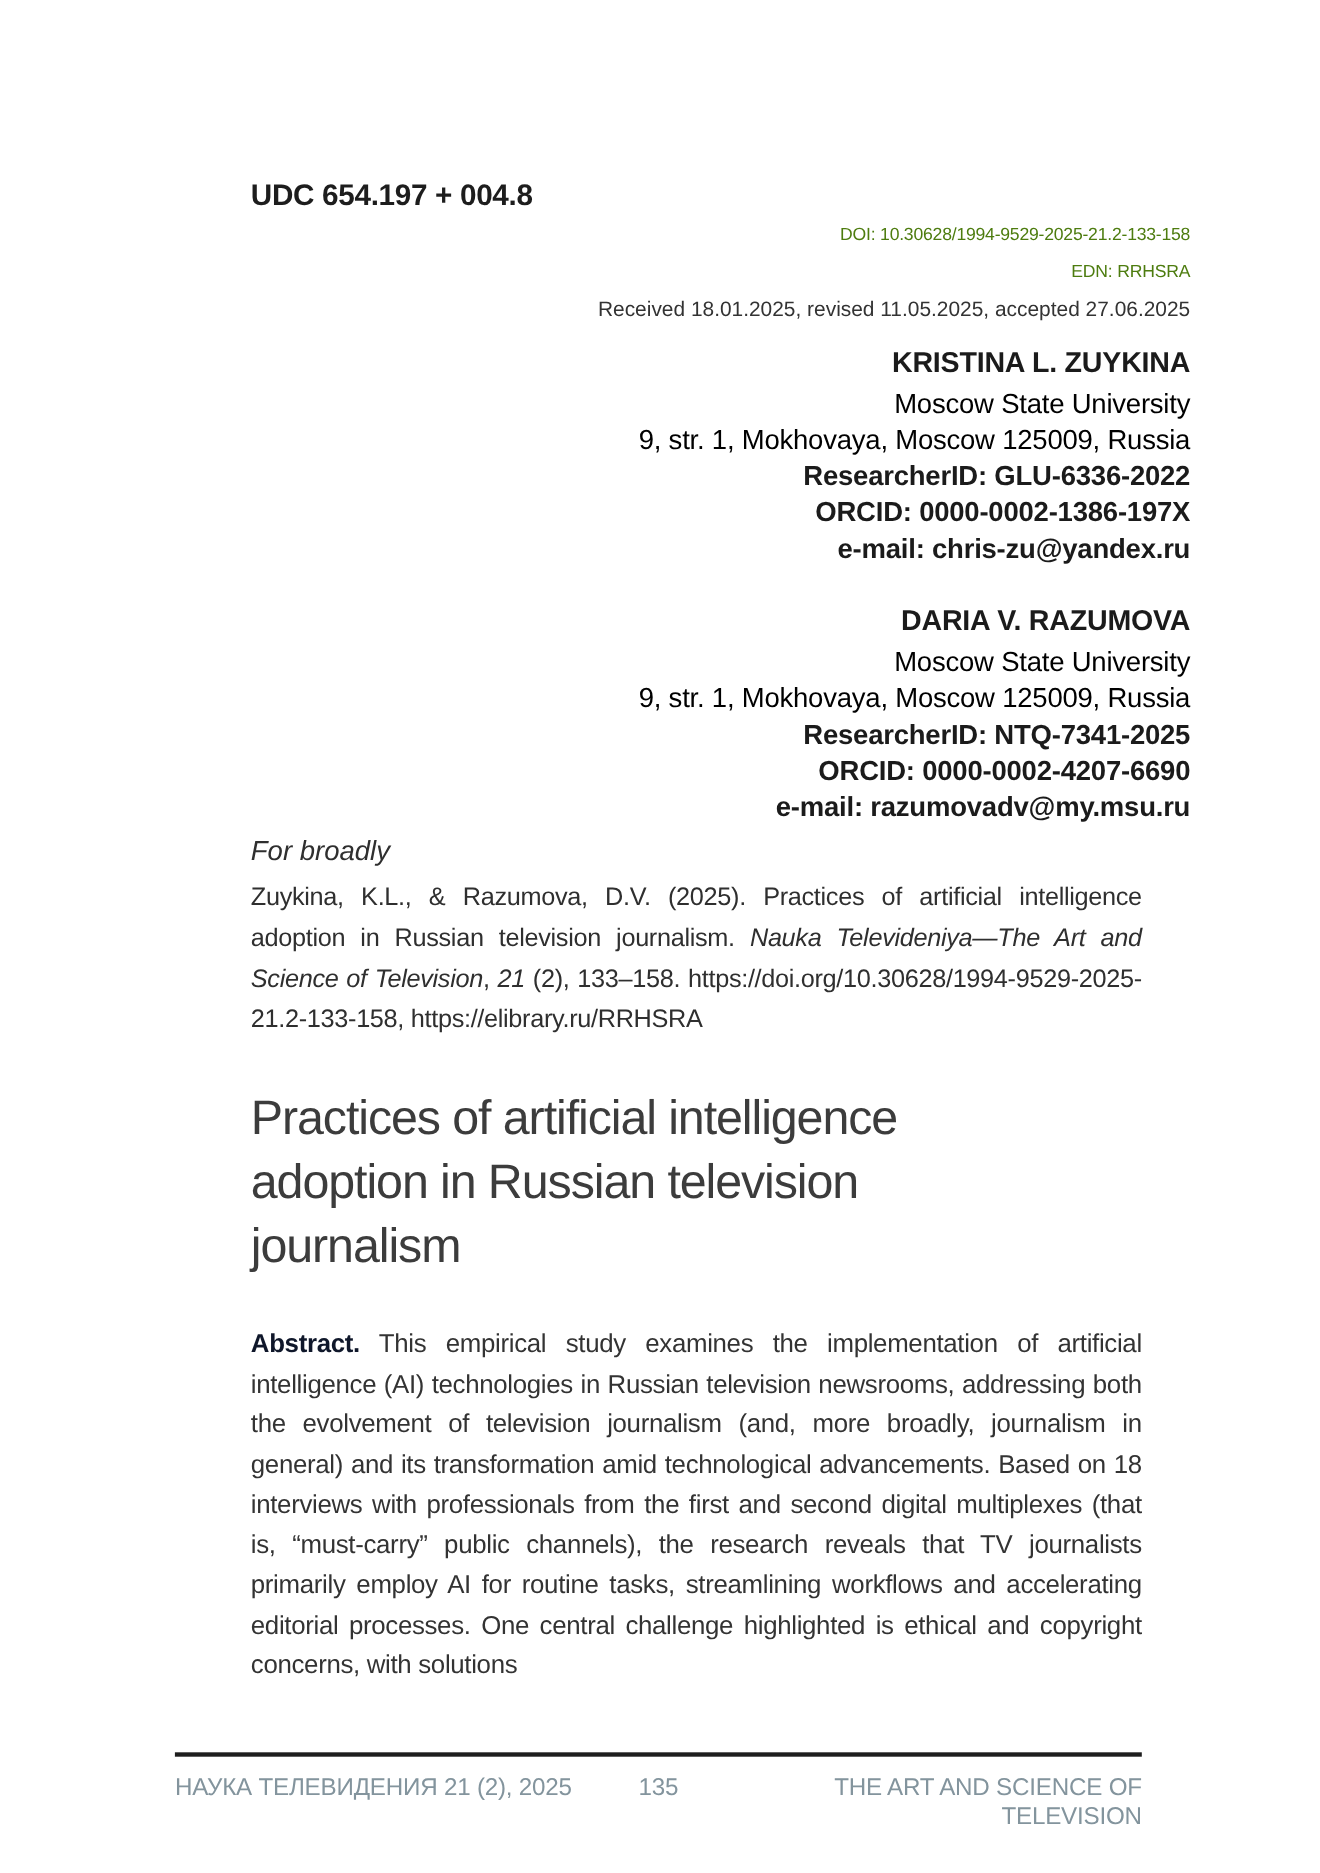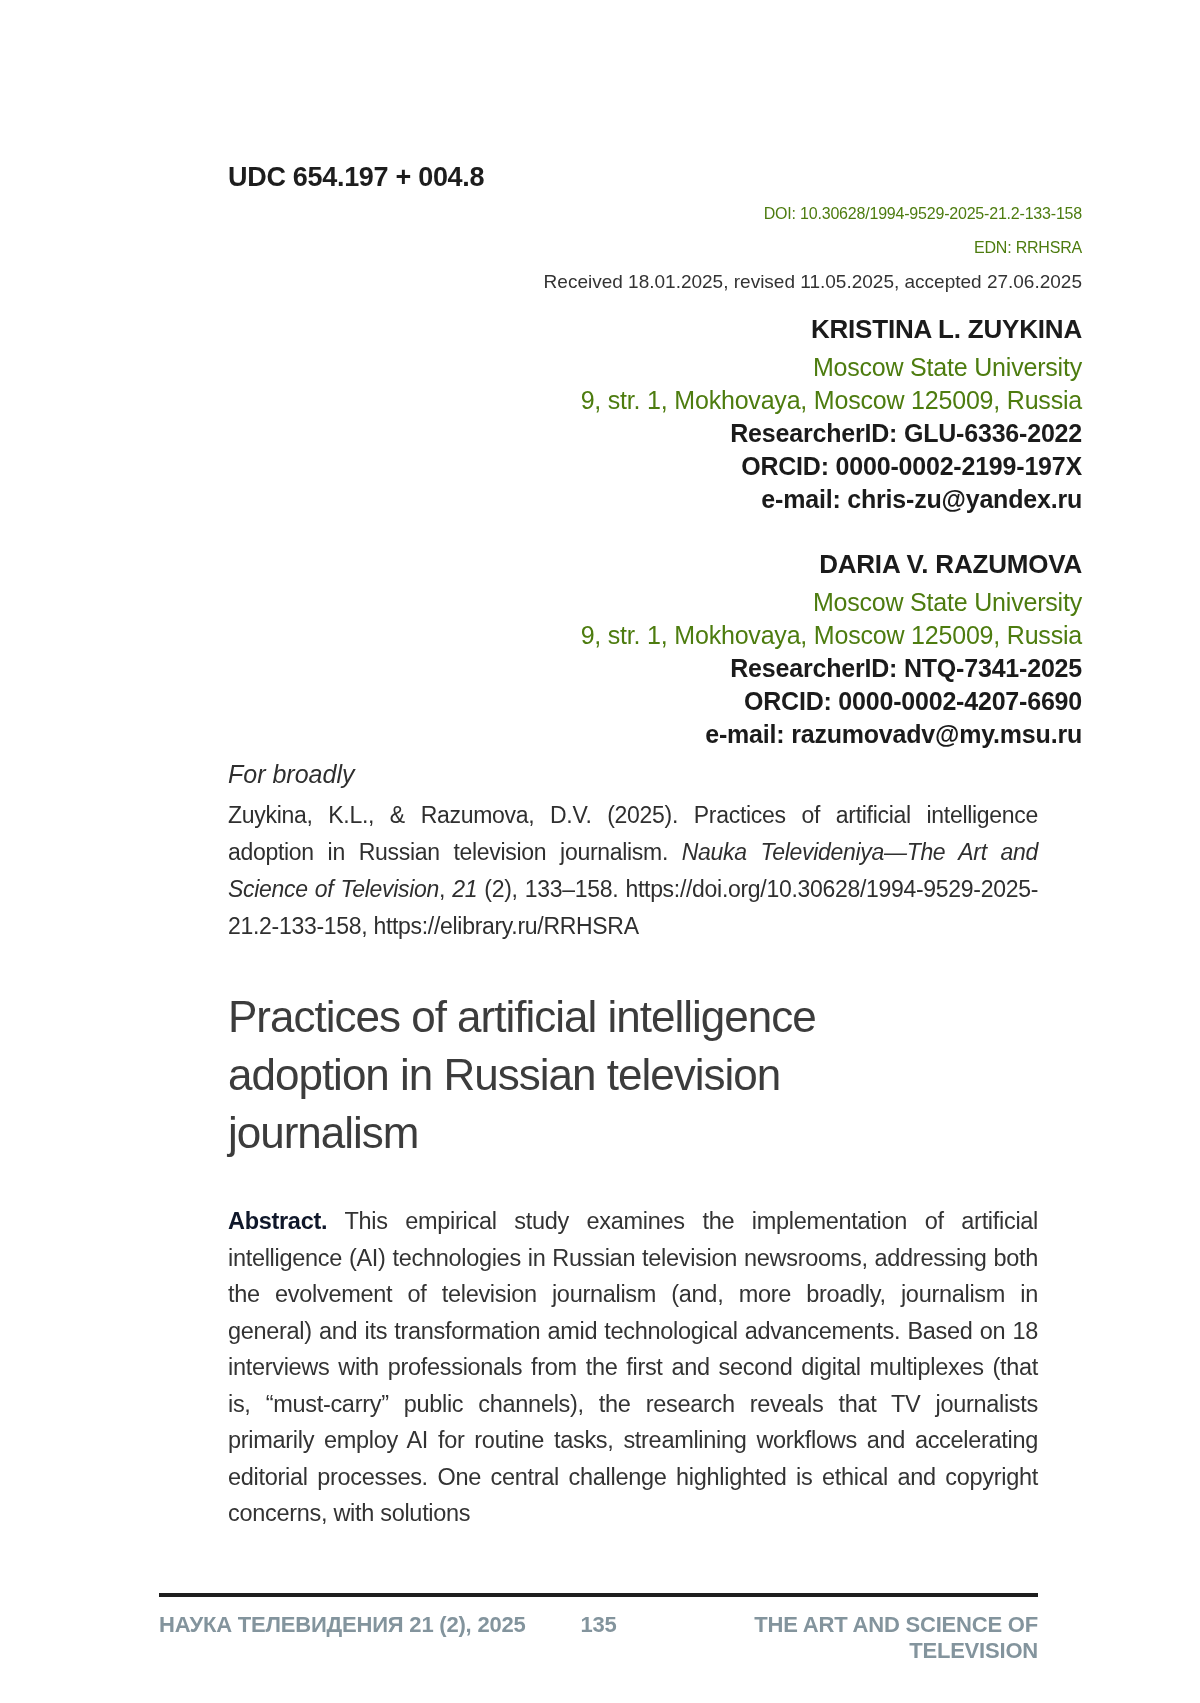--- a/index.html
+++ b/index.html
@@ -55,21 +55,21 @@
     font-size: 26px;
     font-weight: bold;
     line-height: 34px;
     margin-bottom: 5px;
     color: #1b1b1b;
     letter-spacing: -0.2px;
   }
   .author-line {
     font-size: 25px;
     line-height: 33px;
-    color: #4d7c0f;
+    color: #000000;
     letter-spacing: -0.2px;
   }
   .author-line.strong {
     font-weight: bold;
     color: #1b1b1b;
   }
   .for-citation {
     position: absolute;
     left: 228px;
     top: 760px;
@@ -128,21 +128,21 @@
   }
   .footer-row {
     position: absolute;
     left: 159px;
     top: 1612px;
     width: 879px;
     display: grid;
     grid-template-columns: 1fr auto 1fr;
     align-items: baseline;
     font-size: 22px;
-    font-weight: bold;
+    font-weight: normal;
     color: #83949d;
     letter-spacing: -0.2px;
   }
   .footer-left  { text-align: left; }
   .footer-center{ text-align: center; padding: 0 34px; }
   .footer-right { text-align: right; }
 </style>
 </head>
 <body>
 
@@ -154,21 +154,21 @@
     <div class="meta-line">DOI: 10.30628/1994-9529-2025-21.2-133-158</div>
     <div class="meta-line">EDN: RRHSRA</div>
     <div class="received">Received 18.01.2025, revised 11.05.2025, accepted 27.06.2025</div>
   </div>
 
   <div class="author-block author-1">
     <div class="author-name">KRISTINA L. ZUYKINA</div>
     <div class="author-line">Moscow State University</div>
     <div class="author-line">9, str. 1, Mokhovaya, Moscow 125009, Russia</div>
     <div class="author-line strong">ResearcherID: GLU-6336-2022</div>
-    <div class="author-line strong">ORCID: 0000-0002-2199-197X</div>
+    <div class="author-line strong">ORCID: 0000-0002-1386-197X</div>
     <div class="author-line strong">e-mail: chris-zu@yandex.ru</div>
   </div>
 
   <div class="author-block author-2">
     <div class="author-name">DARIA V. RAZUMOVA</div>
     <div class="author-line">Moscow State University</div>
     <div class="author-line">9, str. 1, Mokhovaya, Moscow 125009, Russia</div>
     <div class="author-line strong">ResearcherID: NTQ-7341-2025</div>
     <div class="author-line strong">ORCID: 0000-0002-4207-6690</div>
     <div class="author-line strong">e-mail: razumovadv@my.msu.ru</div>

